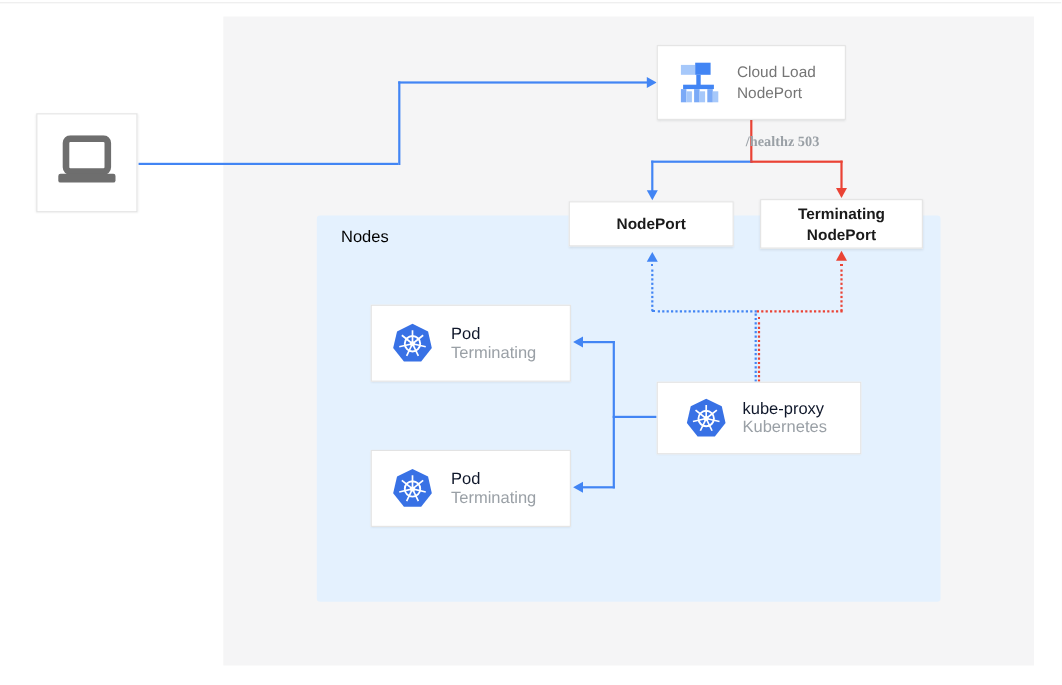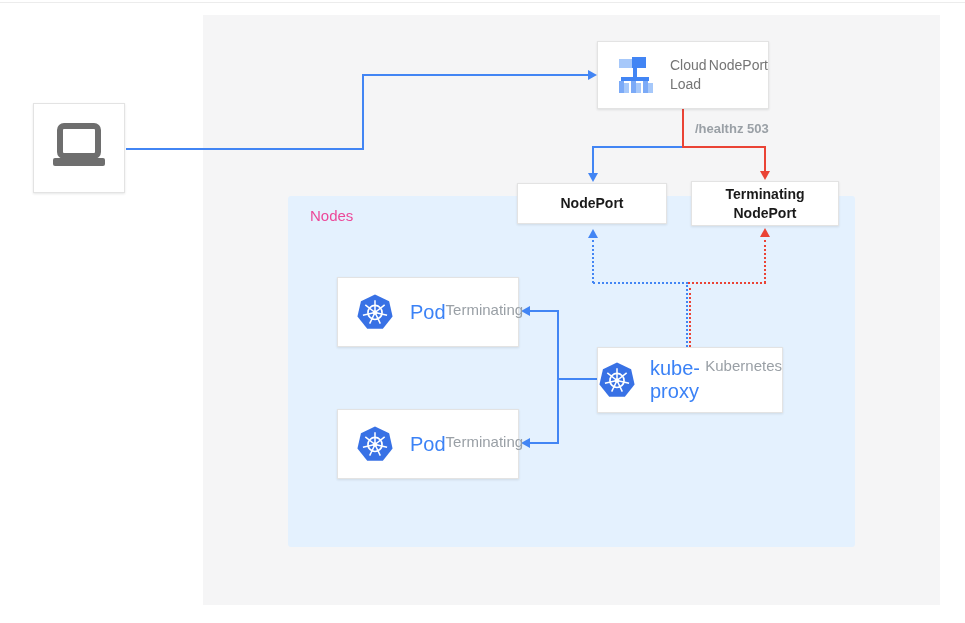--- a/index.html
+++ b/index.html
@@ -20,33 +20,33 @@
     background: var(--panel_bg, #f5f5f6);
   }
   .nodes-panel {
     position: absolute;
     background: var(--nodes_bg, #e4f1fe);
     border-radius: 3px;
   }
   .nodes-label {
     position: absolute;
     font-size: 15px;
-    color: #ec4899;
+    color: #000000;
   }
   .card {
     position: absolute;
     background: #ffffff;
     border: 1px solid #e3e3e3;
     box-shadow: 0 1px 2px rgba(60,64,67,0.12);
     display: flex;
     align-items: center;
   }
   .card .icon-wrap { flex: 0 0 auto; display: flex; align-items: center; justify-content: center; }
-  .card .text-col { display: flex; flex-direction: row; }
-  .title { font-size: 20px; color: #3b82f6; }
+  .card .text-col { display: flex; flex-direction: column; }
+  .title { font-size: 15px; color: #0f172a; }
   .subtitle { font-size: 15px; color: #9aa0a6; }
   .gray-two-line { font-size: 14px; color: #757575; line-height: 19px; }
   .port-box {
     position: absolute;
     background: #ffffff;
     border: 1px solid #e3e3e3;
     box-shadow: 0 1px 2px rgba(60,64,67,0.12);
     display: flex;
     flex-direction: column;
     align-items: center;
@@ -145,21 +145,21 @@
         <rect x="29" y="26" width="5" height="12" fill="#7baaf7"></rect>
         <rect x="34" y="28" width="5" height="10" fill="#a6c8fa"></rect>
       </svg>
     </span>
     <span class="text-col gray-two-line">
       <span>Cloud Load</span>
       <span>NodePort</span>
     </span>
   </div>
 
-  <div class="healthz-label" style="left:695px; top:121px;">/healthz 503</div>
+  <div class="healthz-label" style="left:678px; top:121px;font-family:Liberation Serif, serif;">/healthz 503</div>
 
   <div class="port-box" style="left:517px; top:183px; width:150px; height:41px;">
     <span>NodePort</span>
   </div>
 
   <div class="port-box" style="left:691px; top:181px; width:148px; height:45px;">
     <span>Terminating</span>
     <span>NodePort</span>
   </div>
 
@@ -202,21 +202,21 @@
         </g>
         <circle cx="20" cy="20.5" r="2.4" fill="#ffffff"></circle>
       </svg>
     </span>
     <span class="text-col">
       <span class="title">Pod</span>
       <span class="subtitle">Terminating</span>
     </span>
   </div>
 
-  <div class="card" style="left:597px; top:347px; width:186px; height:66px; padding-left:0; gap:14px;">
+  <div class="card" style="left:597px; top:347px; width:186px; height:66px; padding-left:25px; gap:14px;">
     <span class="icon-wrap">
       <svg width="38" height="38" viewBox="0 0 40 40">
         <polygon points="20,1.5 34.9,8.7 38.5,24.7 28.3,37.6 11.8,37.6 1.5,24.7 5.2,8.7" fill="#3871e5"></polygon>
         <circle cx="20" cy="20.5" r="7.4" fill="none" stroke="#ffffff" stroke-width="1.8"></circle>
         <g stroke="#ffffff" stroke-width="1.6">
           <line x1="20" y1="20.5" x2="20" y2="7.5"></line>
           <line x1="20" y1="20.5" x2="30.2" y2="12.4"></line>
           <line x1="20" y1="20.5" x2="32.7" y2="23.4"></line>
           <line x1="20" y1="20.5" x2="25.6" y2="32.2"></line>
           <line x1="20" y1="20.5" x2="14.4" y2="32.2"></line>

